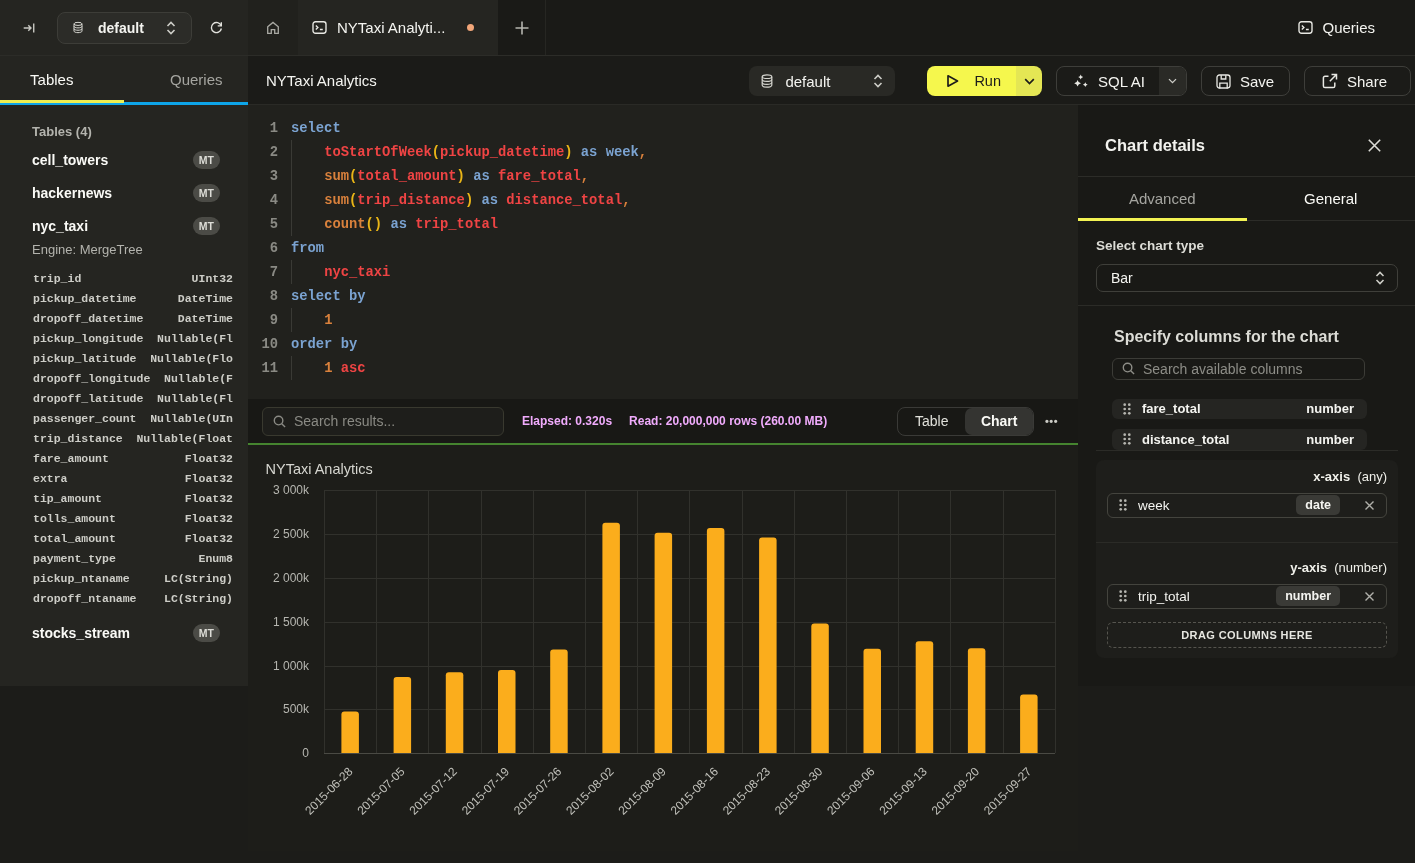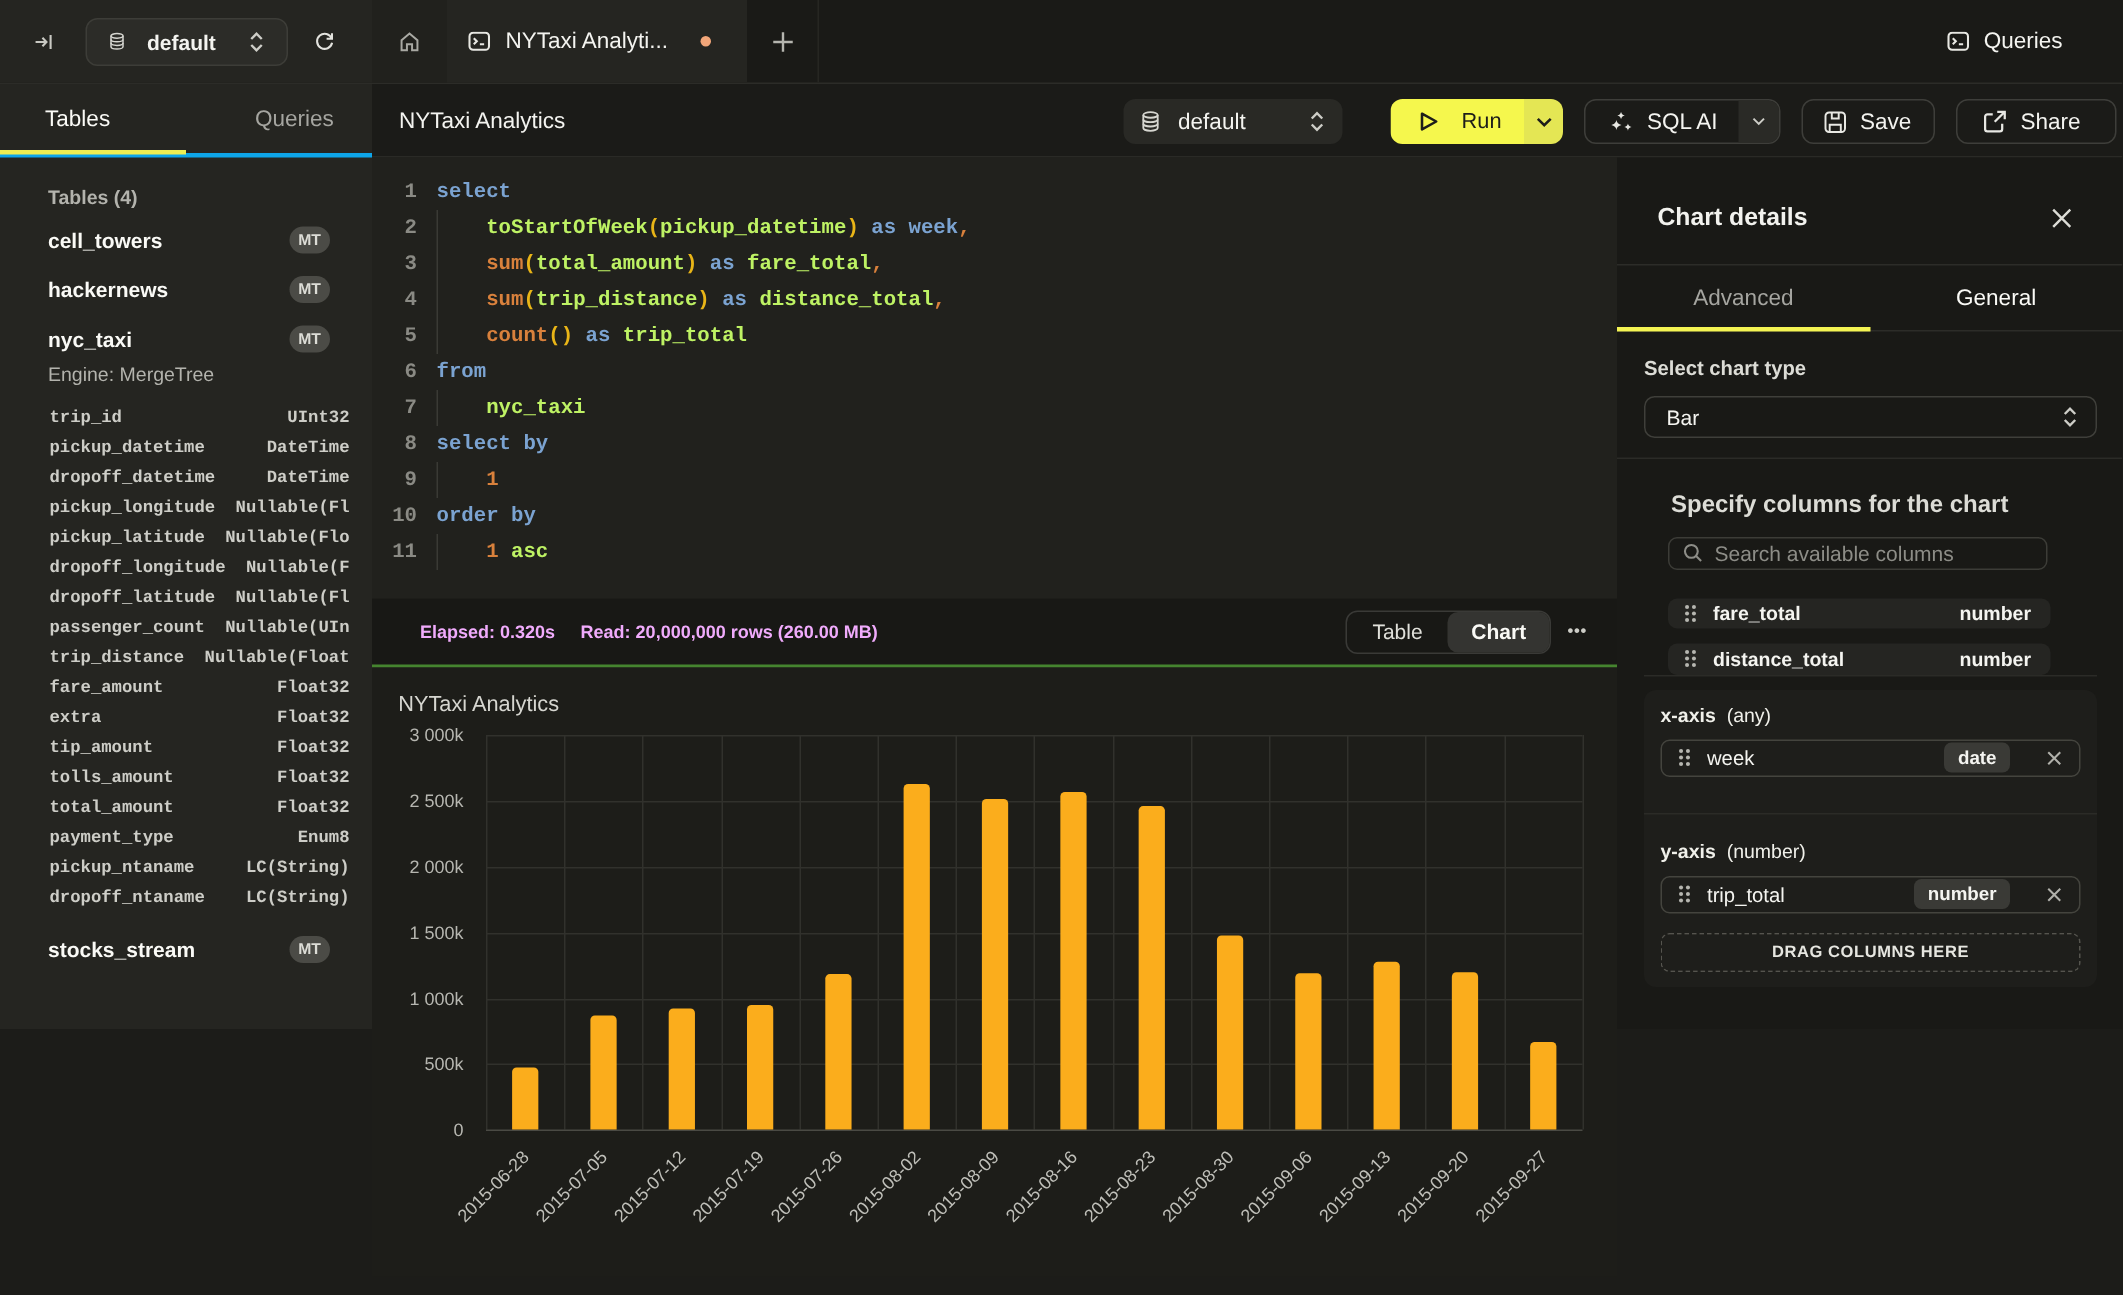--- a/index.html
+++ b/index.html
@@ -62,21 +62,21 @@
   .obtn { height:30px; border:1px solid #3e3e3a; border-radius:8px; display:flex; align-items:center; gap:9px; padding:0 15px; font-size:15px; color:#f4f4f0; white-space:nowrap; flex:none; }
 
   .editor { height:294px; flex:none; background:#21211d; position:relative; font-family:"Liberation Mono", monospace;
     font-size:13.8px; font-weight:700; padding-top:11px; }
   .cline { height:24px; display:flex; align-items:center; white-space:pre; }
   .lnum { width:30px; flex:none; text-align:right; color:#8a8a84; font-weight:700; }
   .ccode { padding-left:13px; }
   .kw { color:#7ba3d1; }
   .fn { color:#d9813c; }
   .pa { color:#e9b517; }
-  .id { color:#bef264; }
+  .id { color:#ef4444; }
   .nu { color:#d9813c; }
   .guide { position:absolute; left:43px; width:1px; background:#3a3a35; }
 
   .results-bar { height:44px; flex:none; background:#181815; display:flex; align-items:center; padding:0 20px 0 14px; }
   .r-search { width:242px; height:29px; border:1px solid #39392f; border-radius:6px; background:#1e1e1b; display:flex; align-items:center; gap:8px; padding:0 10px; color:#8a8a84; font-size:14px; }
   .r-stat { font-size:12px; font-weight:700; color:#f0abfc; }
   .seg { margin-left:auto; border:1px solid #3a3a37; border-radius:8px; display:flex; padding:0; height:29px; width:137px; }
   .seg > div { flex:1; display:flex; align-items:center; justify-content:center; font-size:14px; border-radius:7px; }
   .seg .on { background:#343431; color:#fafaf6; font-weight:700; }
   .seg .off { color:#e0e0da; }
@@ -98,21 +98,21 @@
   .rp-div { height:1px; background:#2b2b27; margin:13px -17px 0 -18px; }
   .spec { margin:22px 0 0 36px; font-weight:700; color:#dcdcd6; }
   .rp-search { margin:12px 0 0 34px; width:253px; height:24px; border:1px solid #3c3c37; border-radius:6px; display:flex; align-items:center; gap:8px; padding:0 9px; color:#8d8d87; font-size:14px; }
   .avail { margin:19px 0 0 34px; width:255px; height:23px; background:#252522; border-radius:6px; display:flex; align-items:center; padding:0 13px 0 11px; gap:11px; }
   .avail + .avail { margin-top:10px; }
   .avail:first-of-type { margin-top:19px; }
   .avail .nm { font-size:13px; font-weight:700; color:#f4f4f0; }
   .avail .ty { margin-left:auto; font-size:13px; font-weight:700; color:#f4f4f0; }
 
   .axis-card { margin-top:0; background:#1e1e1b; border-radius:8px; padding:9px 11px 10px 11px; }
-  .axis-title { text-align:left; font-size:13px; color:#f0f0ea; margin:0 0 9px 0; height:15px; }
+  .axis-title { text-align:right; font-size:13px; color:#f0f0ea; margin:0 0 9px 0; height:15px; }
   .axis-title b { font-weight:700; }
   .axis-row { height:25px; border:1px solid #44443e; border-radius:6px; display:flex; align-items:center; gap:11px; padding:0 8px 0 11px; }
   .axis-row .nm { font-size:13.5px; color:#f4f4f0; }
   .badge { margin-left:auto; background:#3a3a36; border-radius:5px; padding:3px 9px; font-size:12.5px; font-weight:700; color:#f4f4f0; }
   .ax-x { color:#b0b0aa; font-size:14px; padding:0 3px; }
   .card-div { height:1px; background:#2b2b27; margin:24px -11px 17px -11px; }
   .dragbox { margin-top:13px; height:26px; border:1px dashed #55544e; border-radius:6px; display:flex; align-items:center; justify-content:center;
     font-size:11px; font-weight:700; color:#e6e6e0; letter-spacing:.4px; }
 </style>
 </head>
@@ -348,20 +348,27 @@
         <div class="cline"><span class="lnum">5</span><span class="ccode">    <span class="fn">count</span><span class="pa">()</span> <span class="kw">as</span> <span class="id">trip_total</span></span></div>
         <div class="cline"><span class="lnum">6</span><span class="ccode"><span class="kw">from</span></span></div>
         <div class="cline"><span class="lnum">7</span><span class="ccode">    <span class="id">nyc_taxi</span></span></div>
         <div class="cline"><span class="lnum">8</span><span class="ccode"><span class="kw">select by</span></span></div>
         <div class="cline"><span class="lnum">9</span><span class="ccode">    <span class="nu">1</span></span></div>
         <div class="cline"><span class="lnum">10</span><span class="ccode"><span class="kw">order by</span></span></div>
         <div class="cline"><span class="lnum">11</span><span class="ccode">    <span class="nu">1</span> <span class="id">asc</span></span></div>
       </div>
 
       <div class="results-bar">
+        <div class="r-search">
+          <svg width="13" height="13" viewBox="0 0 14 14" fill="none" stroke="#8a8a84" stroke-width="1.5">
+                  <circle cx="6" cy="6" r="4.6"></circle>
+                  <path d="M9.4 9.4 L13 13"></path>
+                </svg>
+          <span>Search results...</span>
+        </div>
         <span class="r-stat" style="margin-left:18px;">Elapsed: 0.320s</span>
         <span class="r-stat" style="margin-left:17px;">Read: 20,000,000 rows (260.00 MB)</span>
         <div class="seg">
           <div class="off">Table</div>
           <div class="on">Chart</div>
         </div>
         <span class="dots">•••</span>
       </div>
       <div class="greenline"></div>
 

